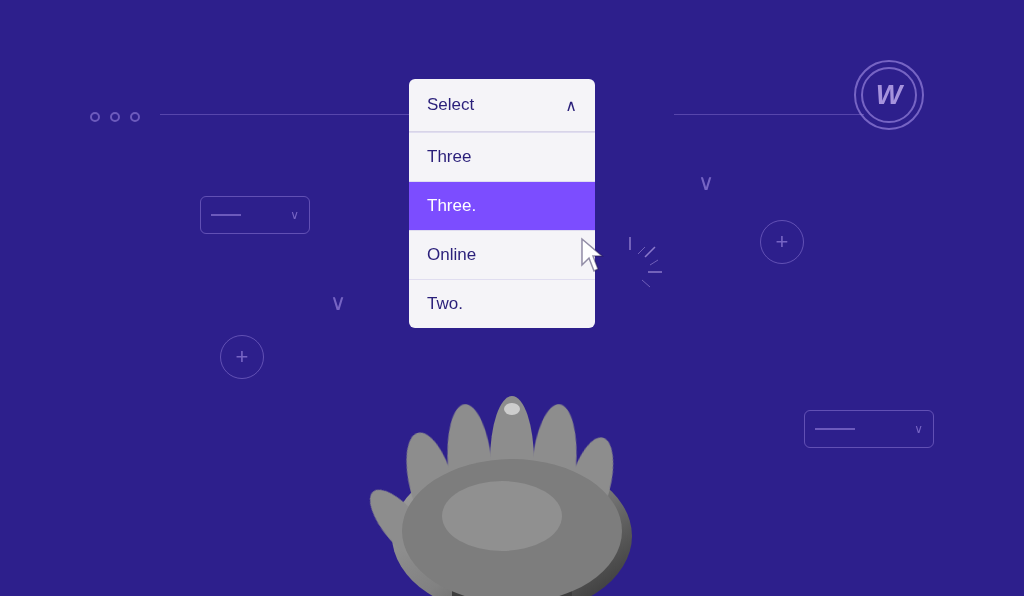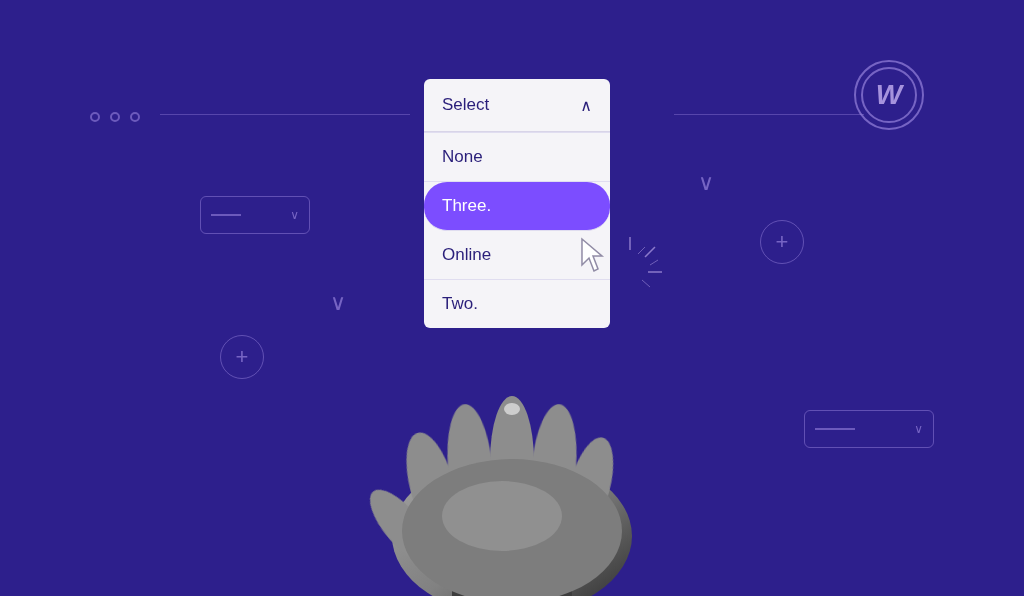--- a/index.html
+++ b/index.html
@@ -183,21 +183,21 @@
       font-size: 28px;
       font-weight: 900;
       font-style: italic;
       color: rgba(180, 160, 230, 0.9);
     }
 
     
     .main-dropdown-wrapper {
       position: absolute;
       top: 79px;
-      left: 424px;
+      left: 409px;
       width: 186px;
       z-index: 10;
     }
 
     
     .select-trigger {
       width: 100%;
       height: 52px;
       background: #f5f4f8;
       border-radius: 6px 6px 0 0;
@@ -235,21 +235,20 @@
       cursor: pointer;
       border-bottom: 1px solid #e0ddf0;
     }
     .dropdown-item:last-child {
       border-bottom: none;
     }
     .dropdown-item.selected {
       background: #7c4dff;
       color: #ffffff;
       font-weight: 500;
-      border-radius: 23px;
     }
     .dropdown-item:first-child {
       border-top: 1px solid #e0ddf0;
     }
 
     
     .cursor-icon {
       position: absolute;
       top: 237px;
       left: 580px;
@@ -321,21 +320,21 @@
   </div>
 
 </div>
 
 <div class="main-dropdown-wrapper">
   <button class="select-trigger">
     <span class="select-trigger-text">Select</span>
     <span class="select-trigger-chevron">∧</span>
   </button>
   <div class="dropdown-list">
-    <div class="dropdown-item">None</div>
+    <div class="dropdown-item">Three</div>
     <div class="dropdown-item selected">Three.</div>
     <div class="dropdown-item">Online</div>
     <div class="dropdown-item">Two.</div>
   </div>
 </div>
 
 <div class="sparkles">
   <svg width="80" height="80" viewBox="0 0 80 80" fill="none" xmlns="http://www.w3.org/2000/svg">
 
     <line x1="40" y1="5" x2="40" y2="18" stroke="rgba(180,160,230,0.7)" stroke-width="1.5"></line>

